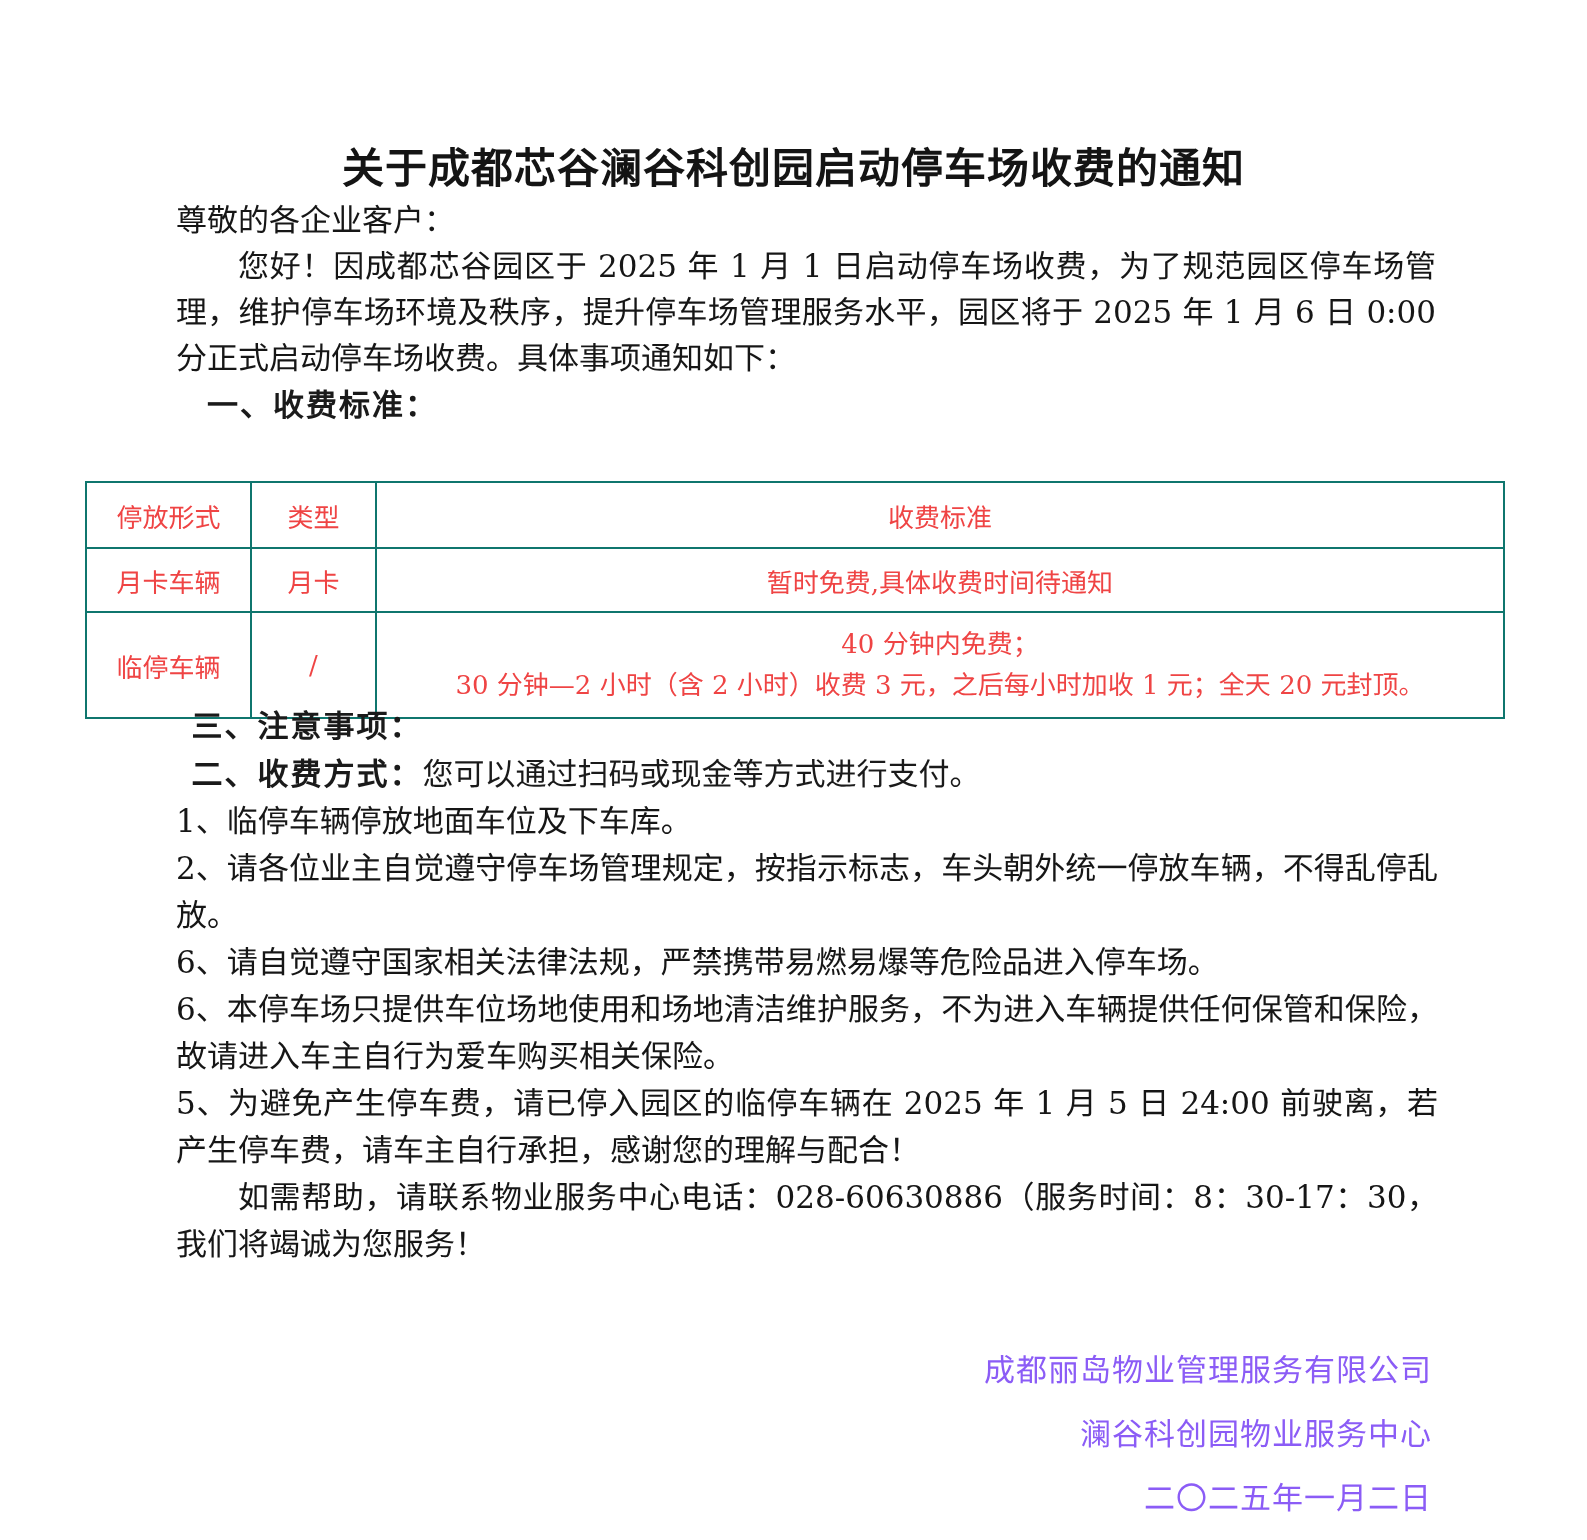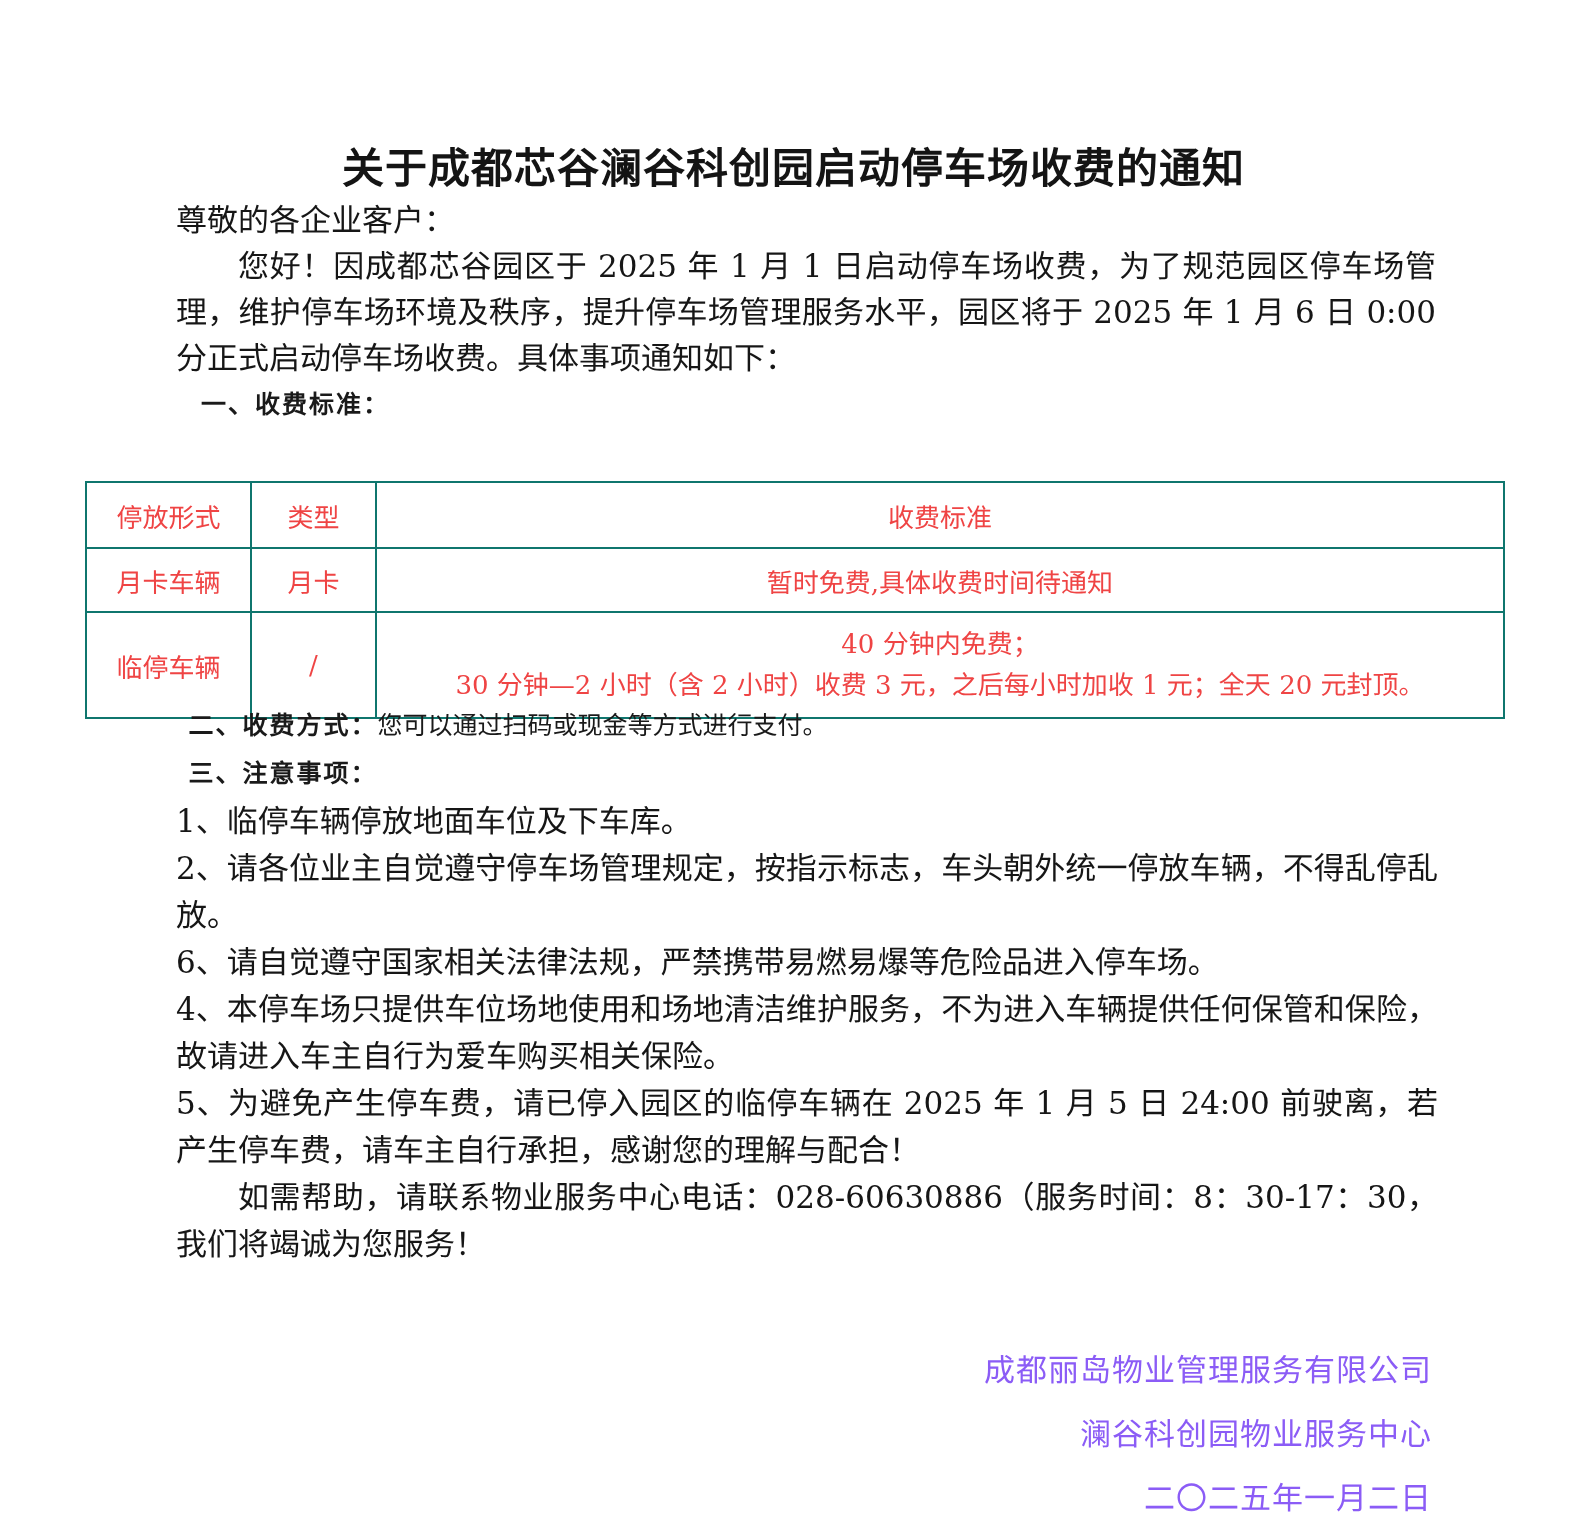--- a/index.html
+++ b/index.html
@@ -84,21 +84,21 @@
     font-size: 31px;
     line-height: 46px;
     text-align: justify;
     text-justify: inter-ideograph;
     font-family: "DejaVu Serif", "Liberation Serif", serif;
     color: #161616;
     margin: 0;
   }
   .para.indent { text-indent: 2em; }
   .section-head {
-    font-size: 25px;
+    font-size: 31px;
     line-height: 48px;
     font-weight: 700;
     text-indent: 1em;
     margin: 0;
     font-family: "DejaVu Serif", "Liberation Serif", serif;
     letter-spacing: 2px;
   }
   .section-head.flush { text-indent: 0.5em; }
   .inline-head { font-weight: 700; letter-spacing: 2px; }
 
@@ -203,26 +203,26 @@
           <td>
             <span class="cell-multi-line1">40 分钟内免费；</span>
             <span class="cell-multi-line2">30 分钟—2 小时（含 2 小时）收费 3 元，之后每小时加收 1 元；全天 20 元封顶。</span>
           </td>
         </tr>
       </tbody>
     </table>
   </div>
 
   <div class="lower-area">
+    <p class="section-head flush">三、注意事项：</p>
     <p class="section-head flush"><span class="inline-head">二、收费方式：</span><span style="font-weight:400;letter-spacing:0;">您可以通过扫码或现金等方式进行支付。</span></p>
-    <p class="section-head flush">三、注意事项：</p>
     <p class="list-item">1、临停车辆停放地面车位及下车库。</p>
     <p class="list-item">2、请各位业主自觉遵守停车场管理规定，按指示标志，车头朝外统一停放车辆，不得乱停乱放。</p>
     <p class="list-item">6、请自觉遵守国家相关法律法规，严禁携带易燃易爆等危险品进入停车场。</p>
-    <p class="list-item">4、本停车场只提供车位场地使用和场地清洁维护服务，不为进入车辆提供任何保管和保险，故请进入车主自行为爱车购买相关保险。</p>
+    <p class="list-item">6、本停车场只提供车位场地使用和场地清洁维护服务，不为进入车辆提供任何保管和保险，故请进入车主自行为爱车购买相关保险。</p>
     <p class="list-item">5、为避免产生停车费，请已停入园区的临停车辆在 2025 年 1 月 5 日 24:00 前驶离，若产生停车费，请车主自行承担，感谢您的理解与配合！</p>
     <p class="list-item" style="text-indent:2em;">如需帮助，请联系物业服务中心电话：028-60630886（服务时间：8：30-17：30，我们将竭诚为您服务！</p>
   </div>
 
   <div class="sign-block">
     <div class="sign-line">成都丽岛物业管理服务有限公司</div>
     <div class="sign-line">澜谷科创园物业服务中心</div>
     <div class="sign-line">二〇二五年一月二日</div>
   </div>
 

